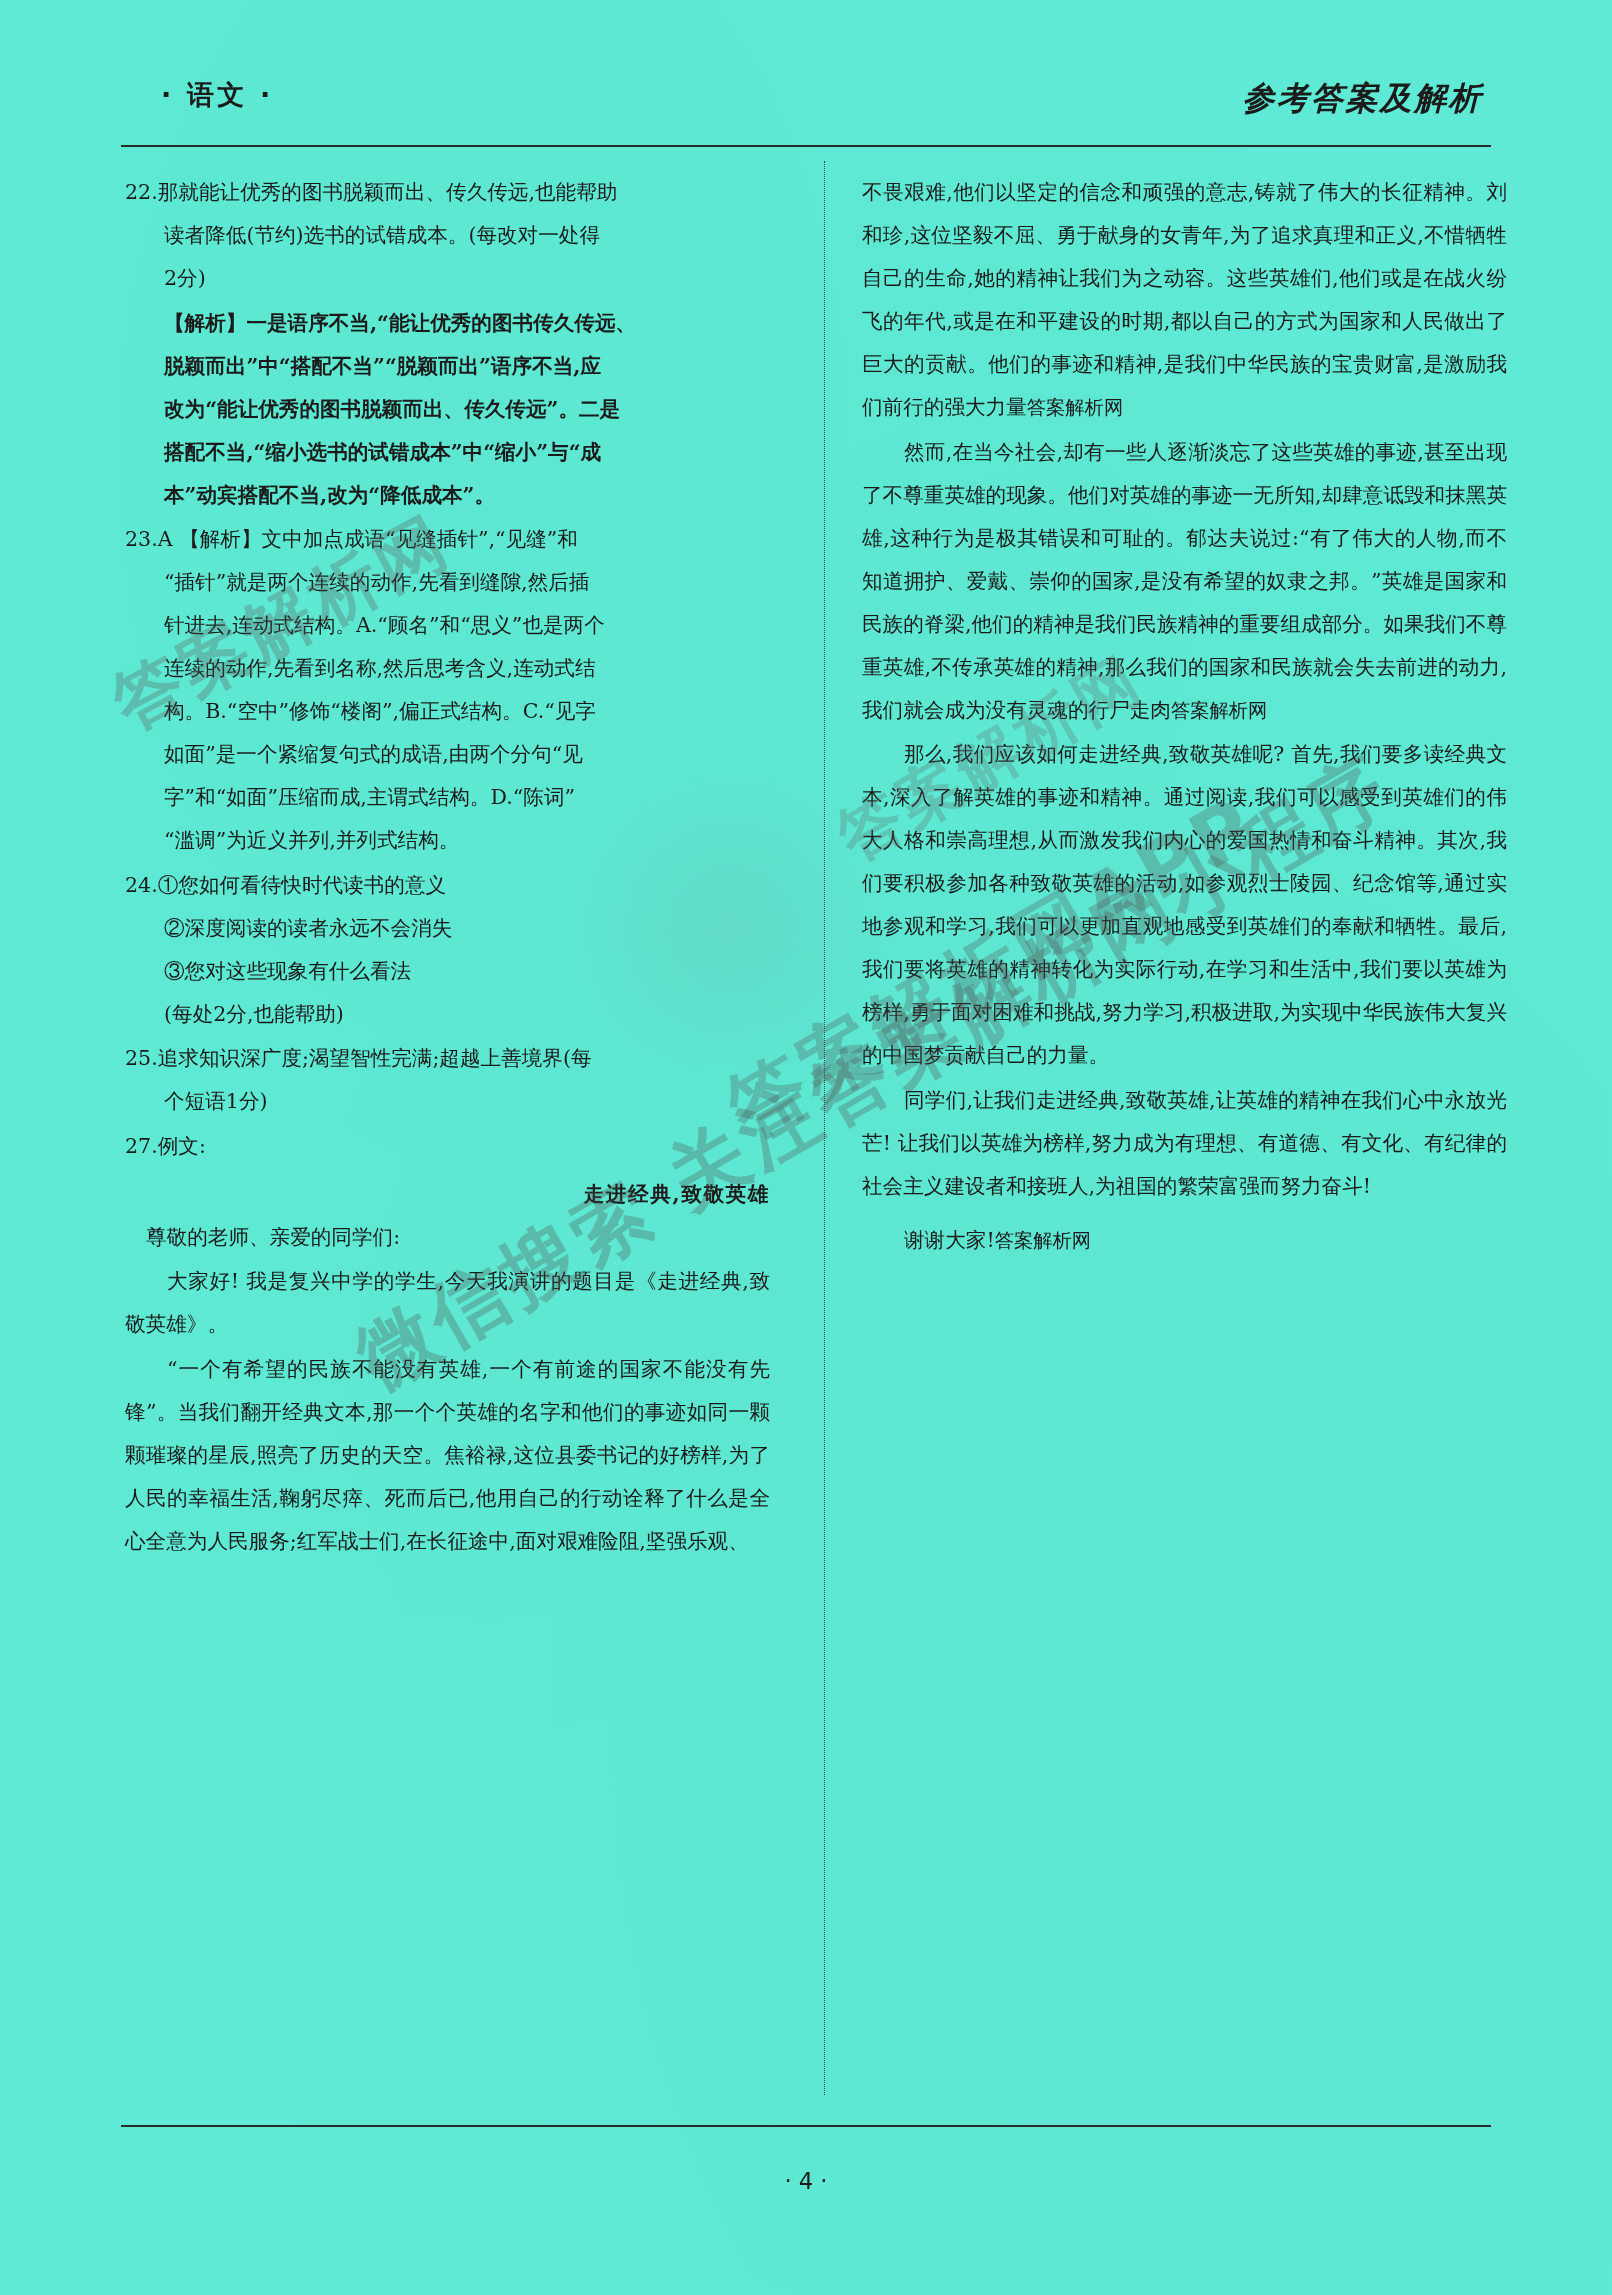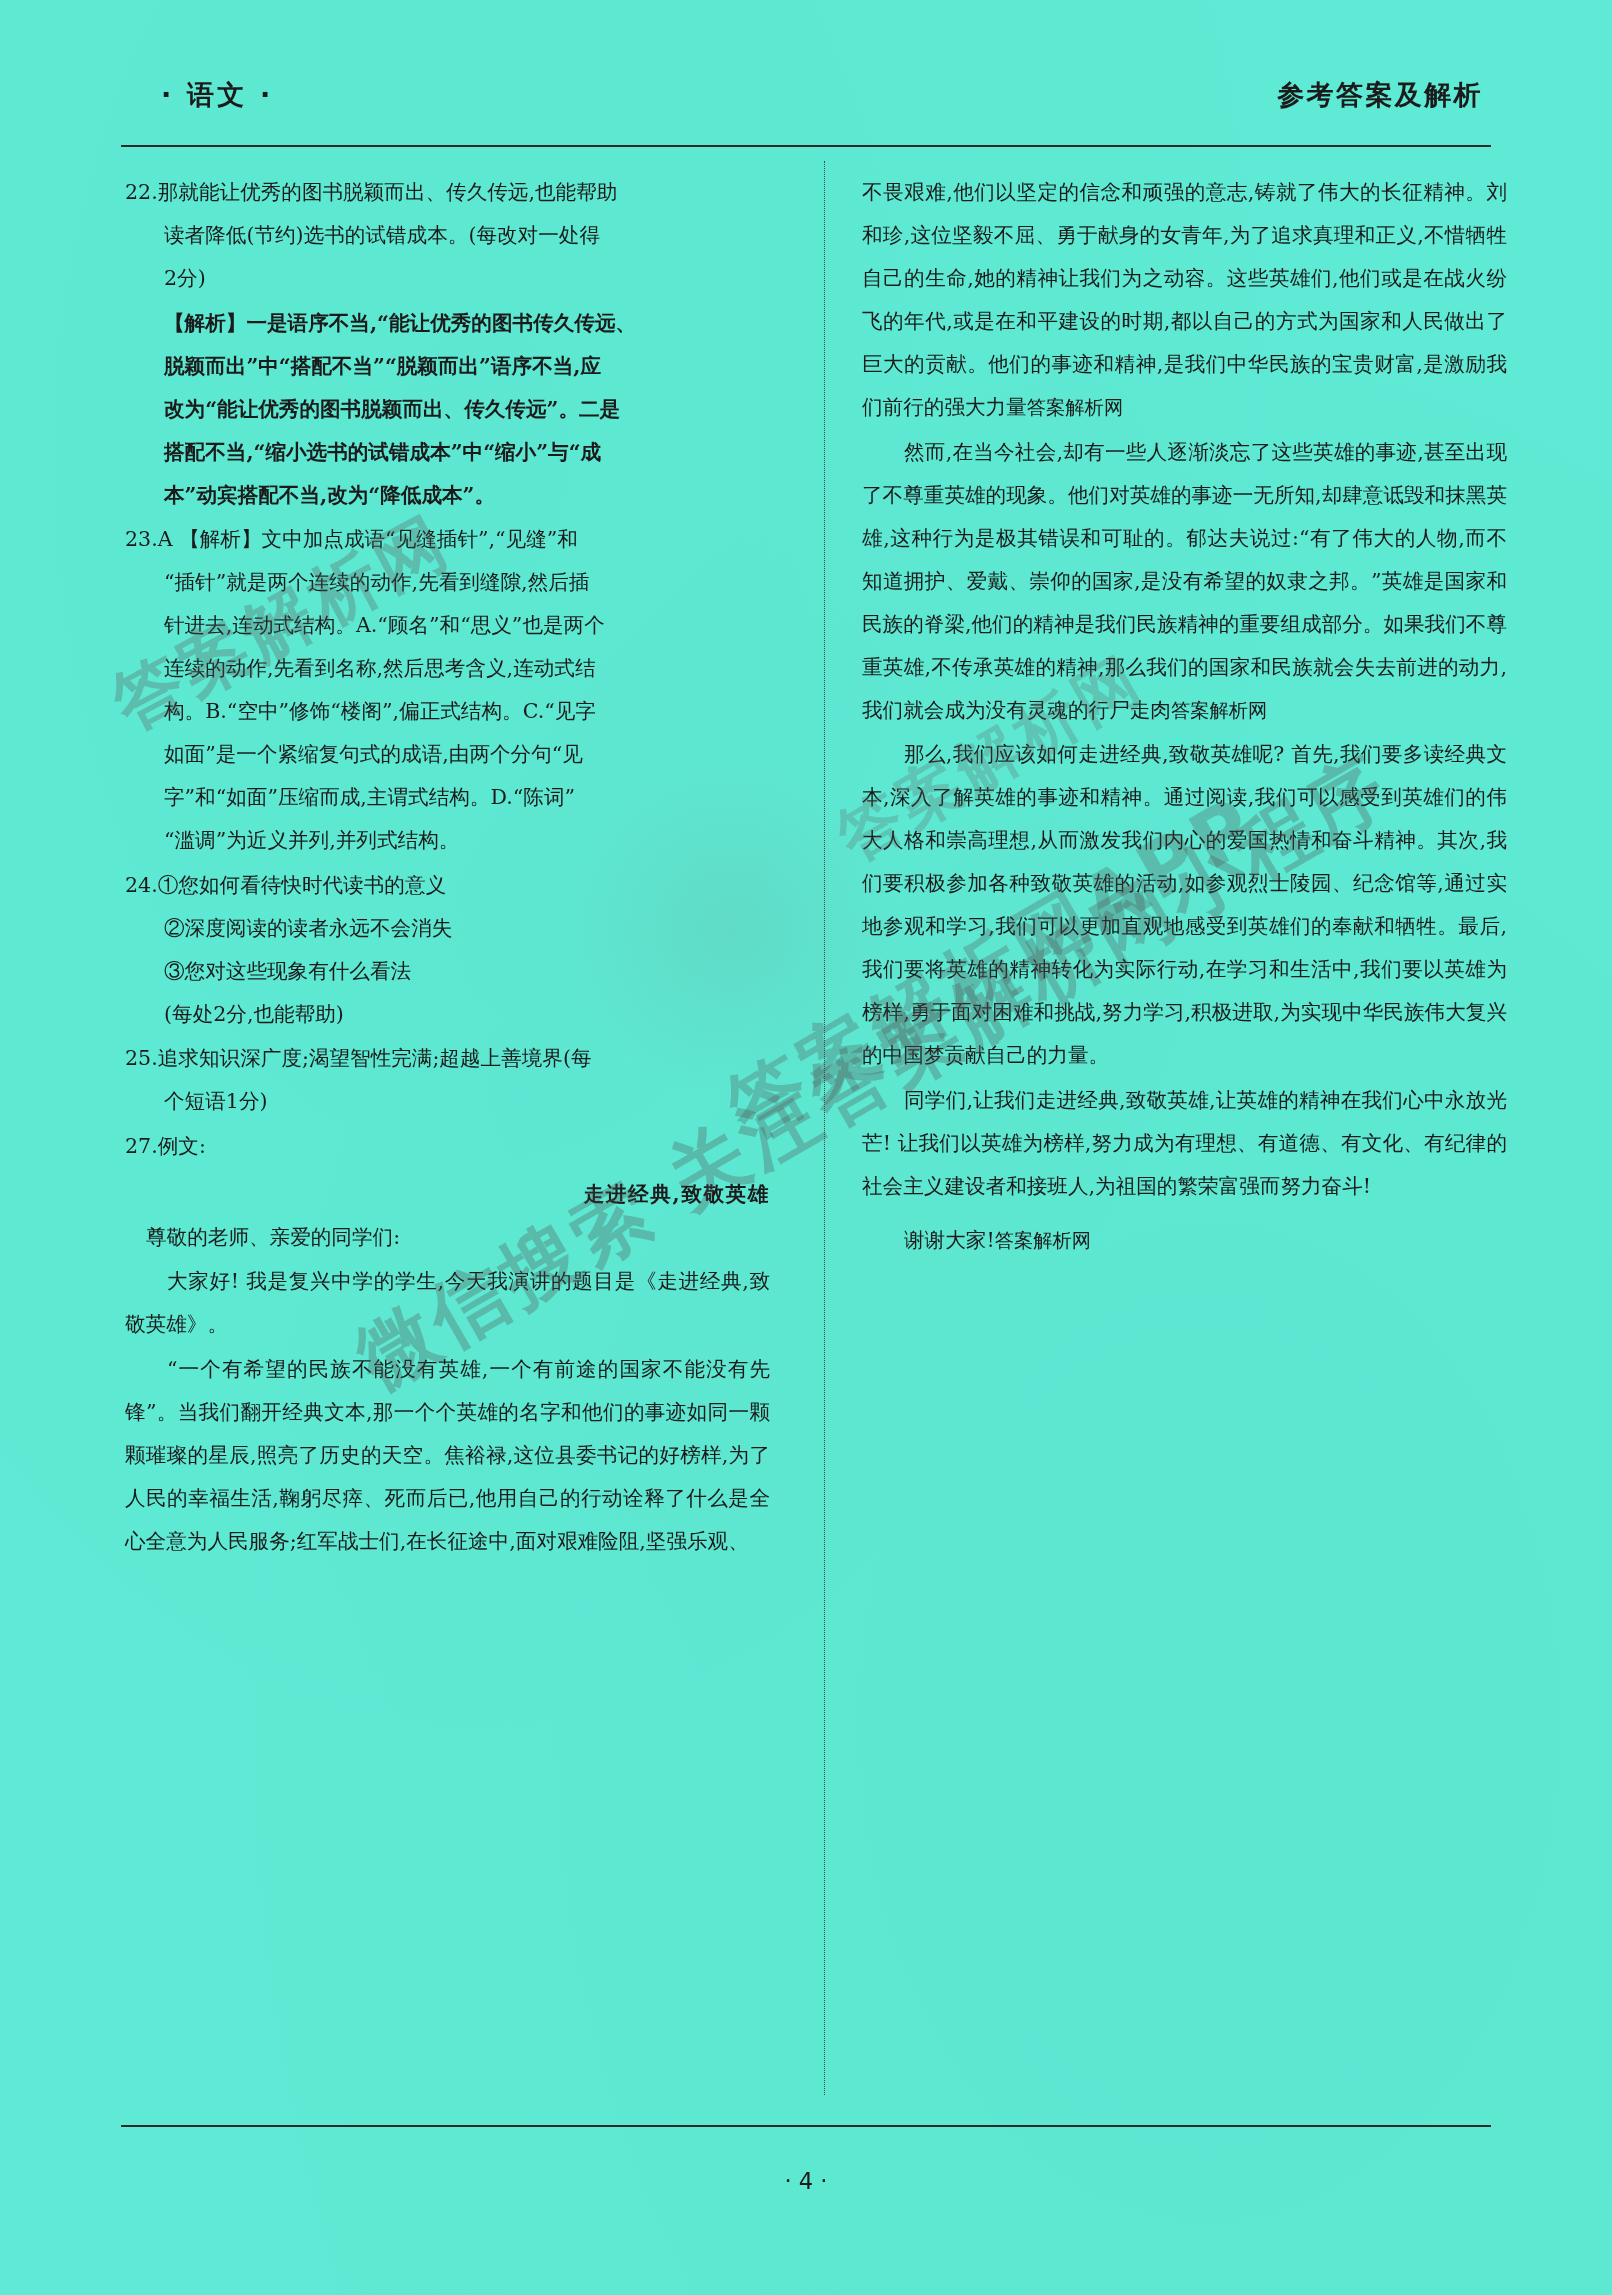--- a/index.html
+++ b/index.html
@@ -45,24 +45,25 @@
     top: 0;
     font-size: 27px;
     font-weight: bold;
     letter-spacing: 3.2px;
     font-family: "DejaVu Sans", "Liberation Sans", sans-serif;
   }
   .header-right {
     position: absolute;
     right: 8px;
     top: 0;
-    font-size: 27px;
+    font-size: 32px;
     font-weight: bold;
     letter-spacing: 2.4px;
     font-family: "DejaVu Sans", "Liberation Sans", sans-serif;
+    font-style: italic;
   }
   .rule-top {
     position: absolute;
     left: 121px;
     top: 145px;
     width: 1370px;
     height: 1.6px;
     background: #2a2a2a;
   }
   .rule-bottom {

